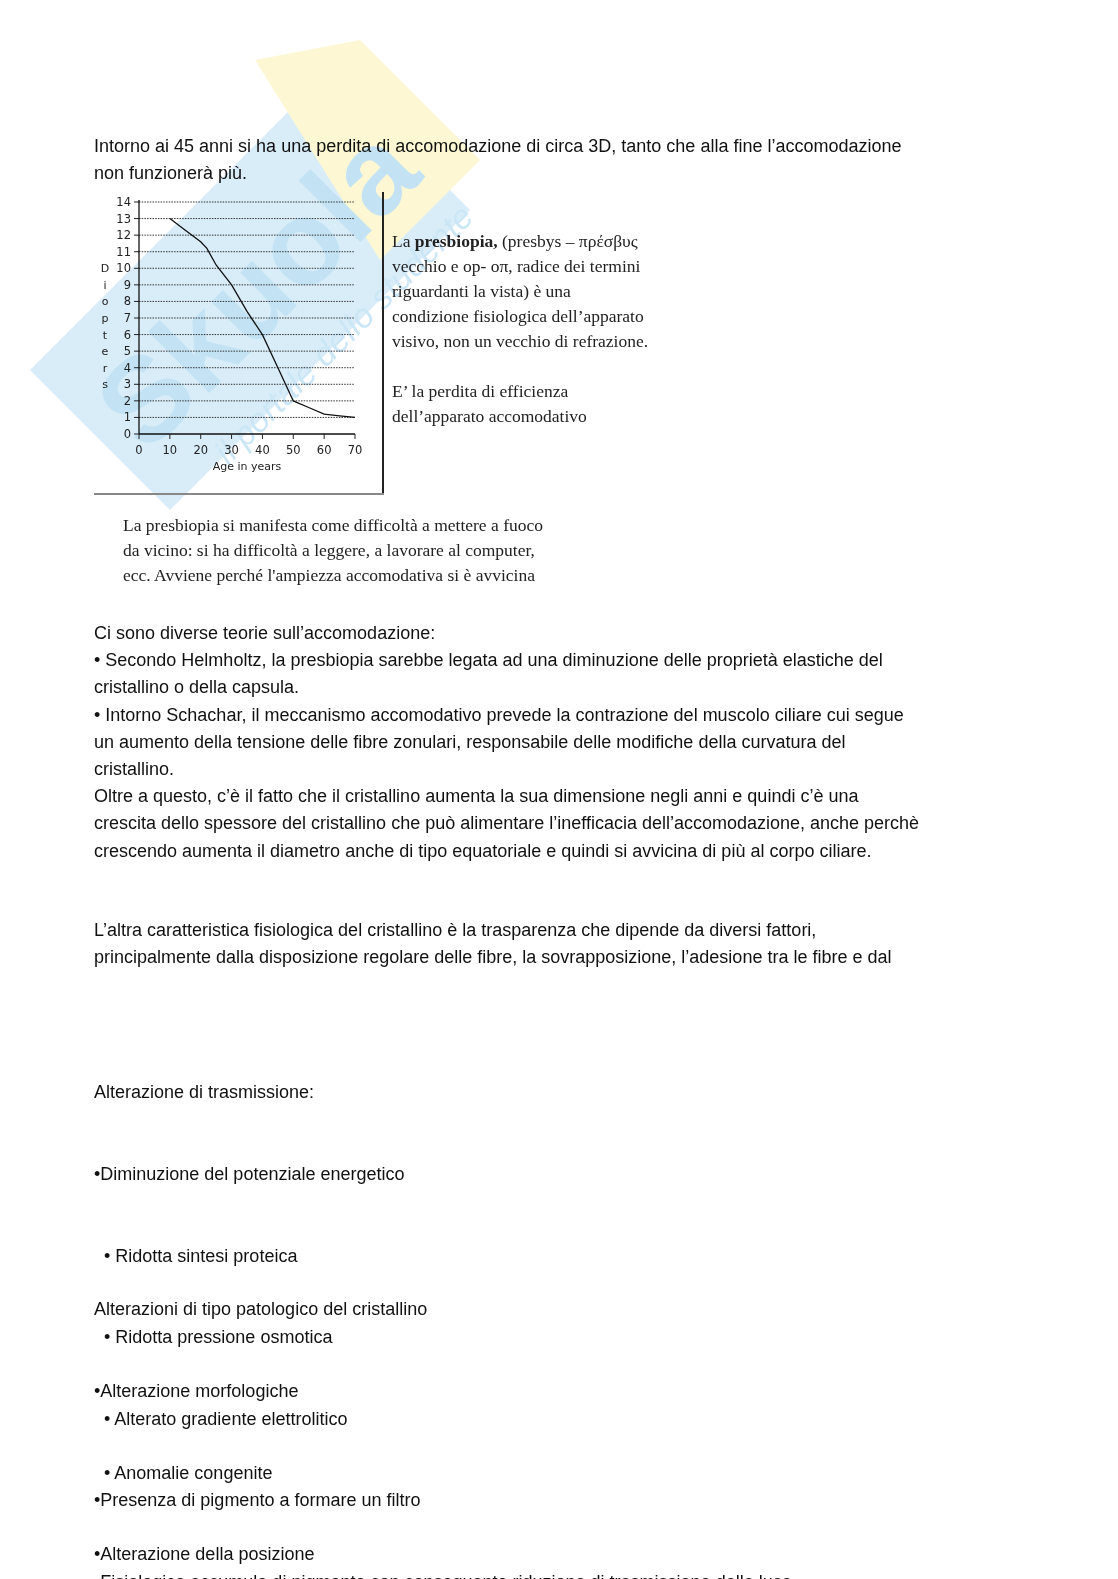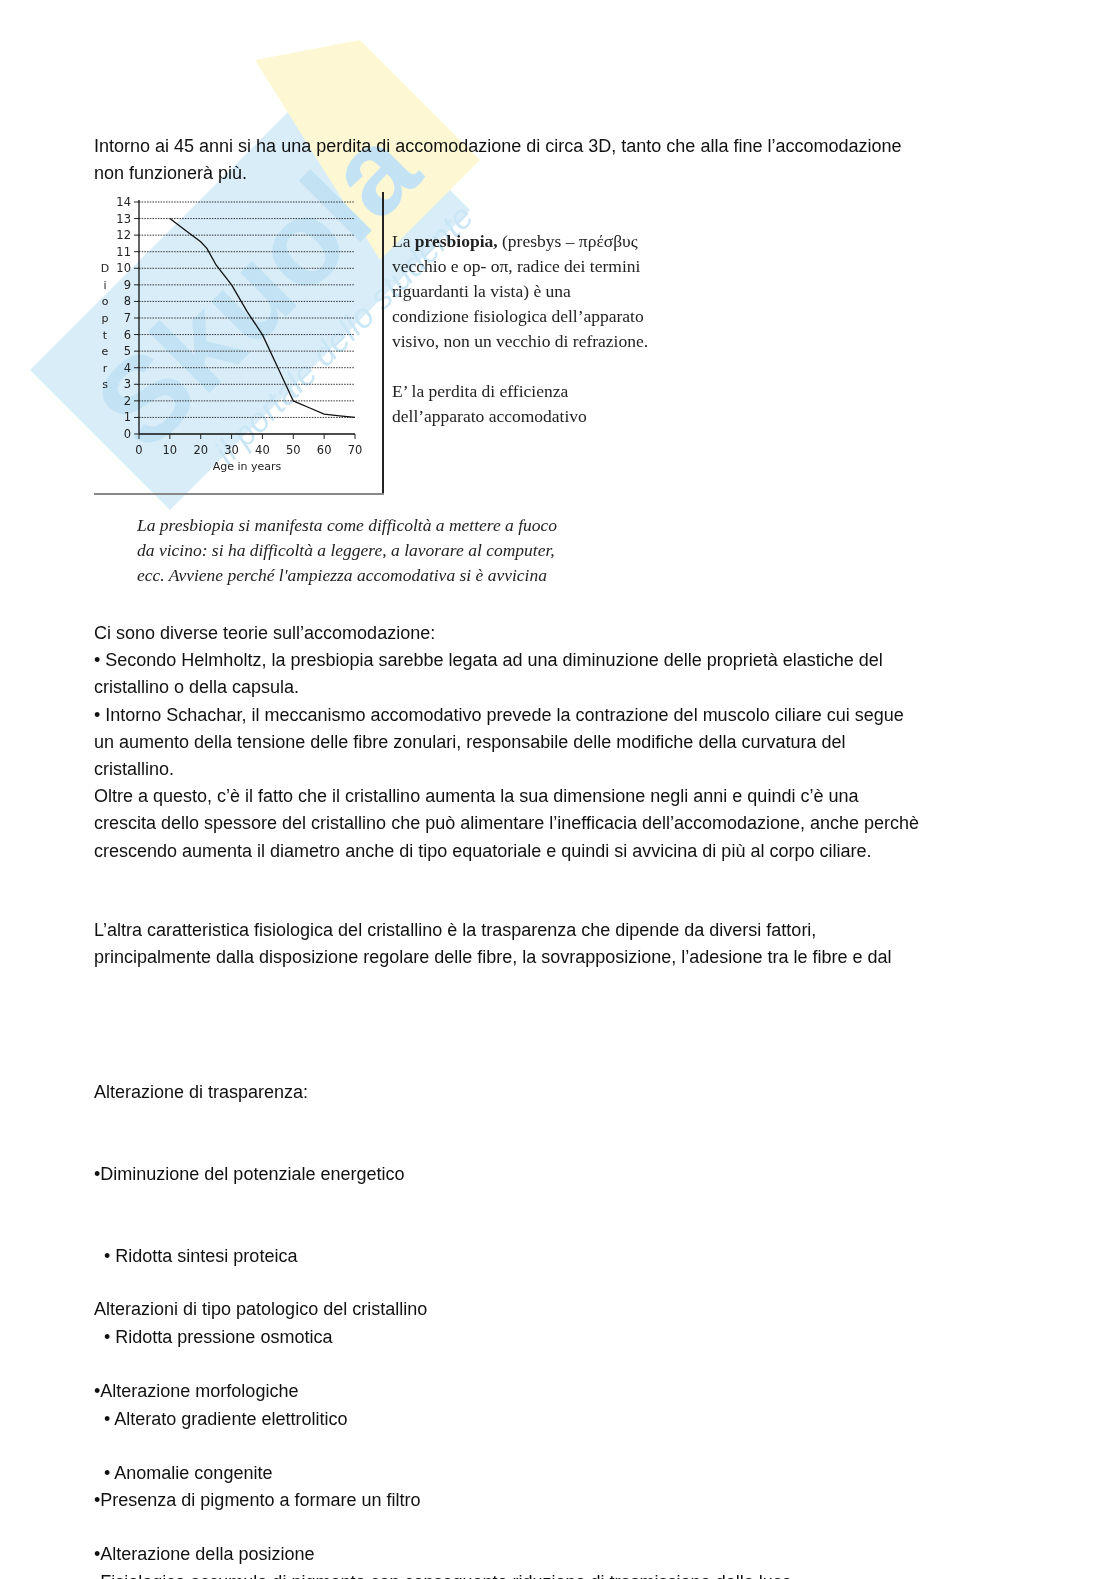--- a/index.html
+++ b/index.html
@@ -6,21 +6,21 @@
   body { width: 1118px; height: 1579px; position: relative; overflow: hidden;
          font-family: "Liberation Sans", sans-serif; color: #111; }
   .wm { position: absolute; left: 0; top: 0; width: 560px; height: 560px; pointer-events: none; z-index: 0; }
   .p { position: absolute; left: 94px; font-size: 18px; line-height: 27.2px; margin: 0; z-index: 1; white-space: nowrap; }
   .serif { font-family: "Liberation Serif", serif; font-size: 17.5px; line-height: 25px; color: #222; }
   .fig { position: absolute; left: 94px; top: 192px; width: 290px; height: 303px; z-index: 1; }
   .fig .rborder { position: absolute; right: 0; top: 0; width: 2px; height: 303px; background: #222; }
   .fig .bborder { position: absolute; left: 0; bottom: 0; width: 290px; height: 2px; background: #888; }
   .figsvg { position: absolute; left: 0; top: 0; }
   .side { position: absolute; left: 392px; top: 229px; z-index: 1; }
-  .caption { position: absolute; left: 137px; top: 513px; z-index: 1; font-style: italic; }
+  .caption { position: absolute; left: 123px; top: 513px; z-index: 1; }
   .line { display: block; white-space: nowrap; }
   b { font-weight: bold; }
 </style>
 </head>
 <body>
 
 <svg class="wm" viewBox="0 0 560 560" width="560" height="560">
   <g opacity="0.85">
     <polygon points="30,370 330,70 470,210 170,510" fill="#d3ebf8"></polygon>
     <polygon points="255,60 360,40 480,160 380,260" fill="#fdf7cc"></polygon>
@@ -143,21 +143,21 @@
   <span class="line">crescita dello spessore del cristallino che può alimentare l’inefficacia dell’accomodazione, anche perchè</span>
   <span class="line">crescendo aumenta il diametro anche di tipo equatoriale e quindi si avvicina di più al corpo ciliare.</span>
 </div>
 
 <div class="p" style="top:917px;">
   <span class="line">L’altra caratteristica fisiologica del cristallino è la trasparenza che dipende da diversi fattori,</span>
   <span class="line">principalmente dalla disposizione regolare delle fibre, la sovrapposizione, l’adesione tra le fibre e dal</span>
 </div>
 
 <div class="p" style="top:1025px; white-space:pre;">
-  <span class="line">Alterazione di trasparenza:</span>
+  <span class="line">Alterazione di trasmissione:</span>
   <span class="line">•Diminuzione del potenziale energetico</span>
   <span class="line" style="white-space:pre;">  • Ridotta sintesi proteica</span>
   <span class="line" style="white-space:pre;">  • Ridotta pressione osmotica</span>
   <span class="line" style="white-space:pre;">  • Alterato gradiente elettrolitico</span>
   <span class="line">•Presenza di pigmento a formare un filtro</span>
   <span class="line">•Fisiologico accumulo di pigmento con conseguente riduzione di trasmissione della luce</span>
 </div>
 
 <div class="p" style="top:1242px; white-space:pre;">
   <span class="line">Alterazioni di tipo patologico del cristallino</span>

